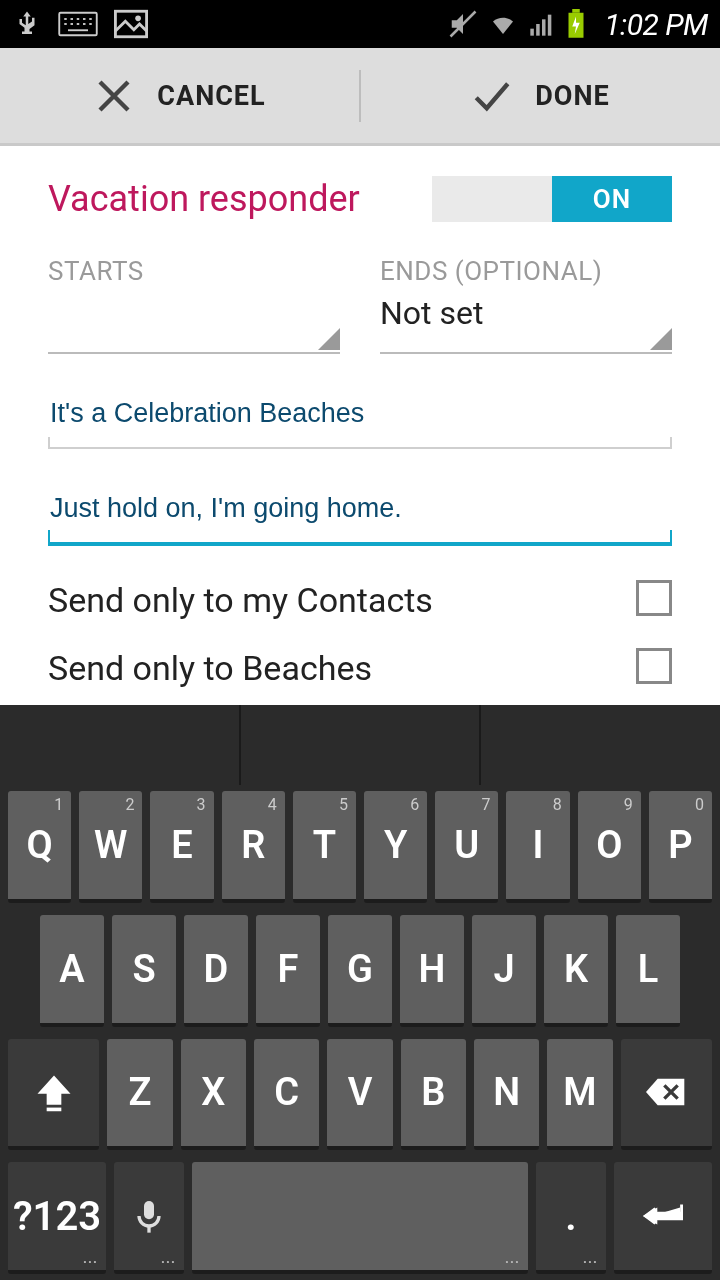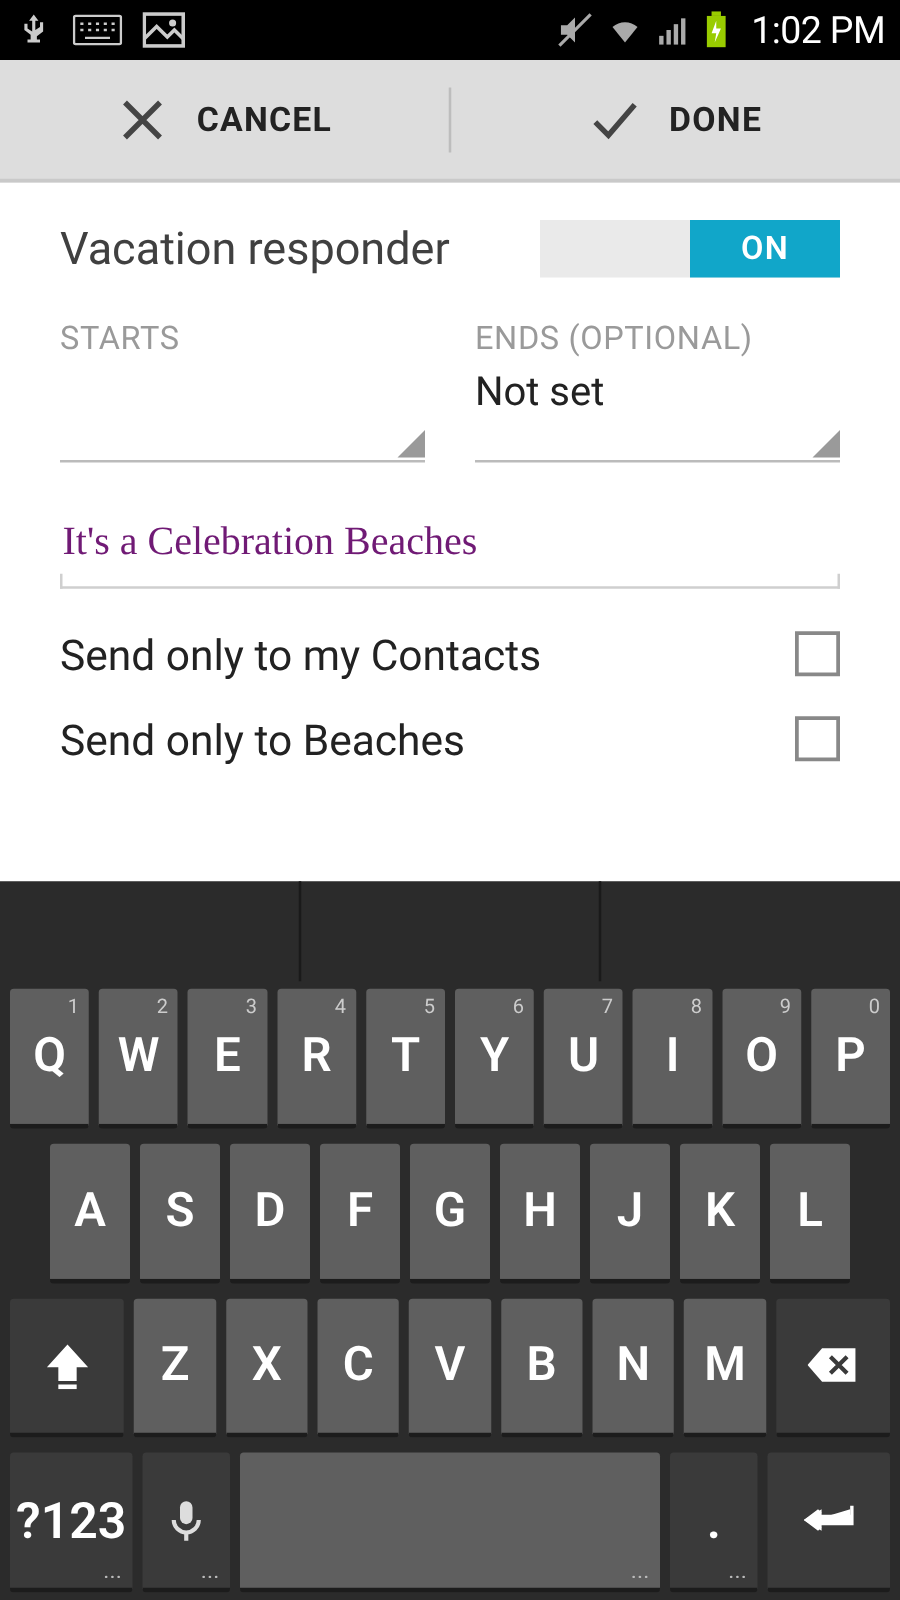--- a/index.html
+++ b/index.html
@@ -3,48 +3,48 @@
 <meta charset="utf-8">
 <style>
   * { box-sizing: border-box; margin: 0; padding: 0; }
   html, body { width: 720px; height: 1280px; overflow: hidden; font-family: Roboto, "Helvetica Neue", Arial, sans-serif; }
   body { background: #fff; display: flex; flex-direction: column; }
 
   
   .statusbar { height: 48px; background: #000; color: #ccc; display: flex; align-items: center; padding: 0 12px; font-size: 28px; }
   .statusbar .left { display: flex; align-items: center; gap: 16px; }
   .statusbar .spacer { flex: 1; }
-  .statusbar .right { display: flex; align-items: center; gap: 10px; }
+  .statusbar .right { display: flex; align-items: center; gap: 10px; font-style: italic; }
   .statusbar .time { color: #fff; font-size: 30px; font-weight: 400; margin-left: 8px; letter-spacing: -0.5px; }
   .icon-slot { width: 30px; height: 30px; display: flex; align-items: center; justify-content: center; }
   .icon-slot svg { width: 100%; height: 100%; }
 
   
   .actionbar { height: 98px; background: #dddddd; border-bottom: 3px solid #c9c9c9; display: flex; }
   .actionbar .half { flex: 1; display: flex; align-items: center; justify-content: center; gap: 22px; cursor: pointer; border-radius: 19px; }
   .actionbar .divider { width: 2px; height: 52px; background: #bdbdbd; align-self: center; }
   .actionbar .half span.lbl { font-size: 27px; font-weight: 700; color: #222; letter-spacing: 1px; }
   .actionbar svg { width: 42px; height: 42px; }
 
   
   .content { flex: 1; padding: 30px 48px 0 48px; overflow: hidden; }
   .row { display: flex; align-items: center; }
-  .title { font-size: 36px; color: #404040; font-weight: 400; }
+  .title { font-size: 36px; color: #be185d; font-weight: 400; }
   .toggle { margin-left: auto; width: 240px; height: 46px; background: #eaeaea; display: flex; }
   .toggle .off { flex: 1; }
   .toggle .on { flex: 1; background: #11a6c9; color: #fff; font-weight: 600; font-size: 26px; display: flex; align-items: center; justify-content: center; letter-spacing: 1px; }
 
   .dates { display: flex; gap: 40px; margin-top: 34px; }
-  .datefield { flex: 1; position: relative; padding-bottom: 36px; border-bottom: 2px solid #bbb; }
+  .datefield { flex: 1; position: relative; padding-bottom: 20px; border-bottom: 2px solid #bbb; }
   .datefield .label { font-size: 26px; color: #9a9a9a; letter-spacing: 0.5px; }
   .datefield .value { font-size: 32px; color: #222; margin-top: 8px; }
   .datefield .corner { position: absolute; right: 0; bottom: 2px; width: 0; height: 0; border-left: 22px solid transparent; border-bottom: 22px solid #9a9a9a; }
 
   .textfield { margin-top: 36px; position: relative; }
-  .textfield input, .textfield .inp { width: 100%; border: none; font-size: 32px; color: #701a75; padding: 8px 2px 18px 2px; background: transparent; outline: none; font-family: Liberation Serif, serif; }
+  .textfield input, .textfield .inp { width: 100%; border: none; font-size: 27px; color: #0c4a6e; padding: 8px 2px 18px 2px; background: transparent; outline: none; font-family: Liberation Sans, sans-serif; }
   .underline { height: 2px; background: #cfcfcf; position: relative; }
   .underline::before, .underline::after { content: ""; position: absolute; bottom: 0; width: 2px; height: 12px; background: #cfcfcf; }
   .underline::before { left: 0; }
   .underline::after { right: 0; }
   .underline.active { background: #11a6c9; height: 4px; }
   .underline.active::before, .underline.active::after { background: #11a6c9; height: 16px; }
 
   .checkrow { margin-top: 34px; display: flex; align-items: flex-start; }
   .checkrow .cktext { font-size: 34px; color: #222; }
   .checkbox { margin-left: auto; width: 36px; height: 36px; border: 3px solid #888; }
@@ -168,20 +168,24 @@
       <div class="value">Not set</div>
       <div class="corner"></div>
     </div>
   </div>
 
   <div class="textfield">
     <input class="inp" value="It's a Celebration Beaches" style="">
     <div class="underline"></div>
   </div>
 
+  <div class="textfield">
+    <input class="inp" value="Just hold on, I'm going home." style="">
+    <div class="underline active"></div>
+  </div>
 
   <div class="checkrow">
     <div class="cktext">Send only to my Contacts</div>
     <div class="checkbox"></div>
   </div>
 
   <div class="checkrow" style="margin-top:28px">
     <div class="cktext">Send only to Beaches</div>
     <div class="checkbox"></div>
   </div>

